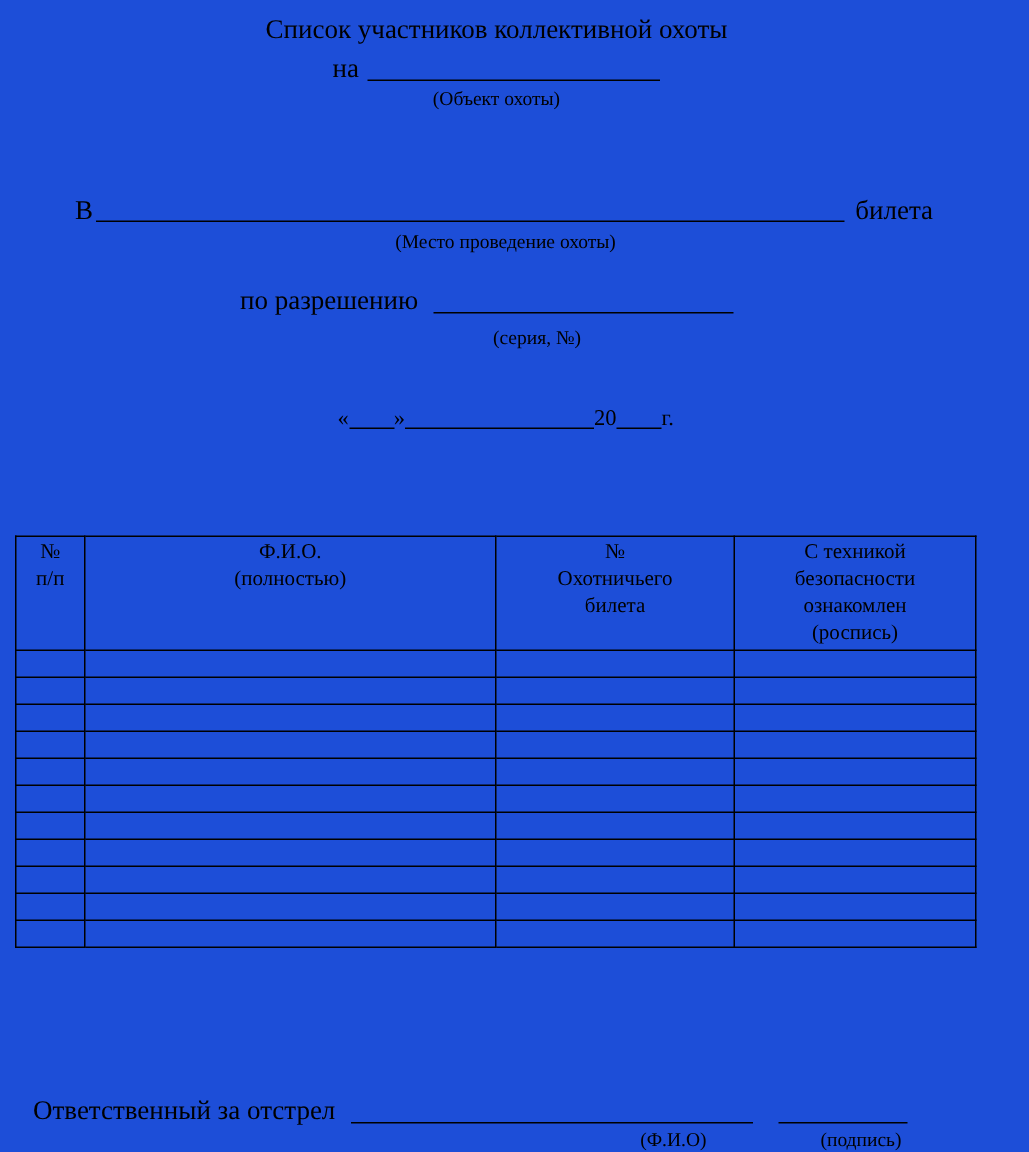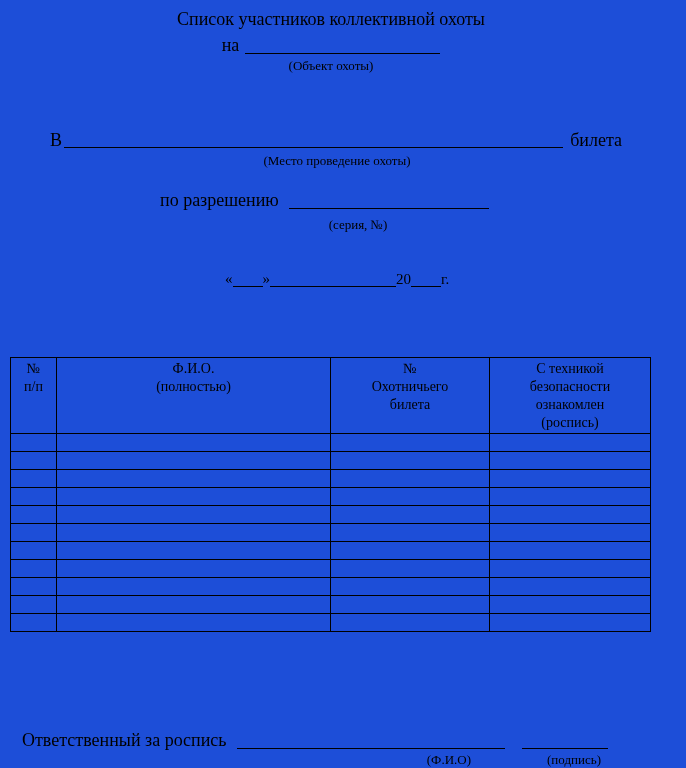--- a/index.html
+++ b/index.html
@@ -171,18 +171,18 @@
             <td></td>
             <td></td>
             <td></td>
             <td></td>
           </tr>
         </tbody>
     </table>
   </div>
 
   <div class="abs footer-line">
-    <span>Ответственный за роспись</span><span class="blank footer-name-blank"></span><span class="blank footer-sign-blank"></span>
+    <span>Ответственный за отстрел</span><span class="blank footer-name-blank"></span><span class="blank footer-sign-blank"></span>
   </div>
   <div class="abs fio-hint">(Ф.И.О)</div>
   <div class="abs podpis-hint">(подпись)</div>
 
 </div>
 
 </body></html>

